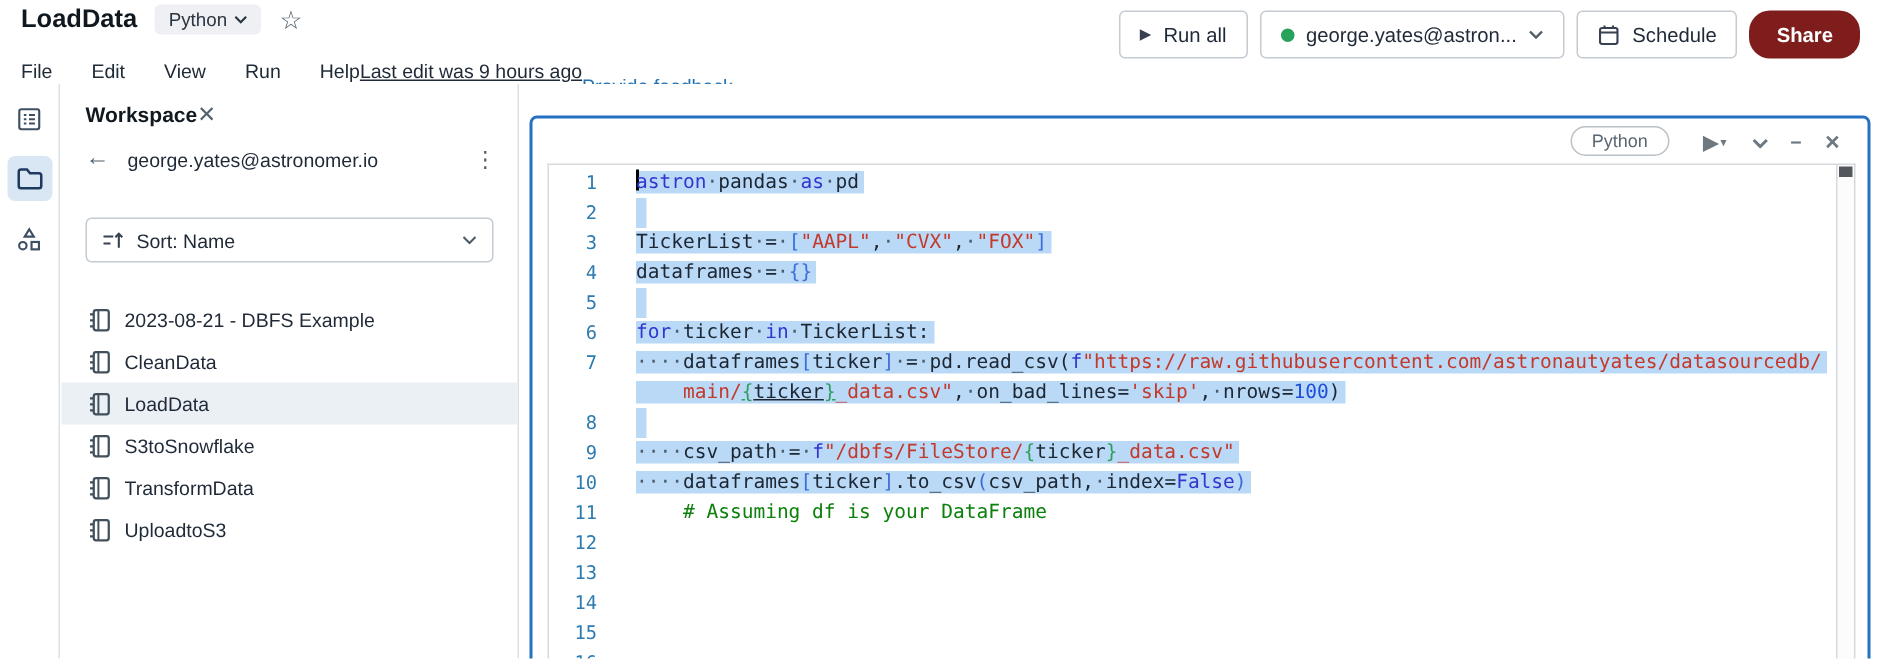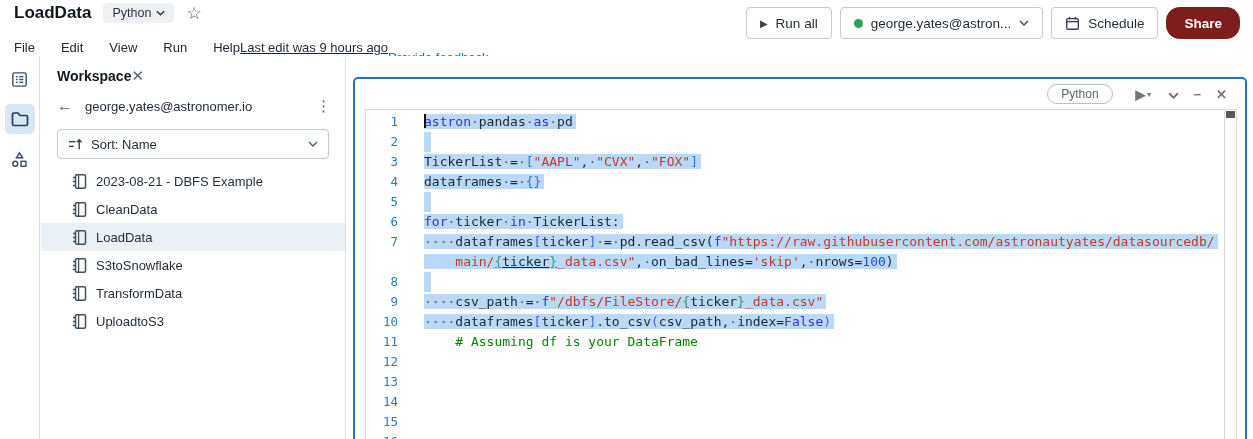--- a/index.html
+++ b/index.html
@@ -38,26 +38,26 @@
 
   
   .panel { position:absolute; left:41px; top:56px; bottom:0; width:305px; border-right:1px solid #dde1e5; background:#fff; }
   .panel-head { display:flex; align-items:center; justify-content:flex-start; padding:11px 16px 4px 16px; }
   .panel-title { font-size:14px; font-weight:bold; color:#11181f; }
   .xclose { color:#55626e; font-size:15px; cursor:pointer; }
   .crumbrow { display:flex; align-items:center; padding:8px 14px 6px 16px; gap:12px; }
   .backarrow { color:#55626e; font-size:16px; cursor:pointer; }
   .crumb { flex:1; font-size:13px; color:#1f2937; }
   .kebab { color:#55626e; font-size:15px; letter-spacing:0; cursor:pointer; }
-  .sortbox { margin:8px 16px; height:30px; border:1px solid #c3cad1; border-radius:4px;
+  .sortbox { margin:24px 16px; height:30px; border:1px solid #c3cad1; border-radius:4px;
              display:flex; align-items:center; padding:0 10px; gap:8px; font-size:13px;
              color:#1f2937; cursor:pointer; }
   .sortbox .spacer { flex:1; }
   .wslist { margin-top:8px; }
-  .wsitem { height:28px; display:flex; align-items:center; gap:8px; padding-left:30px;
+  .wsitem { height:28px; display:flex; align-items:center; gap:8px; padding-left:17px;
             font-size:13px; color:#1f2937; cursor:pointer; }
   .wsitem.selected { background:#ebf0f5; }
   .nbicon { flex:none; display:flex; }
 
   
   .main { position:absolute; left:346px; right:0; top:56px; bottom:0; background:#fff; }
   .cmdlabel { position:absolute; left:10px; top:20px; font-family:"DejaVu Sans Mono", monospace;
               font-size:10.5px; color:#434f5b; }
   .cell { position:absolute; left:7px; right:6px; top:21px; bottom:-6px;
           border:2px solid #2470c2; border-radius:5px; background:#fff; }

